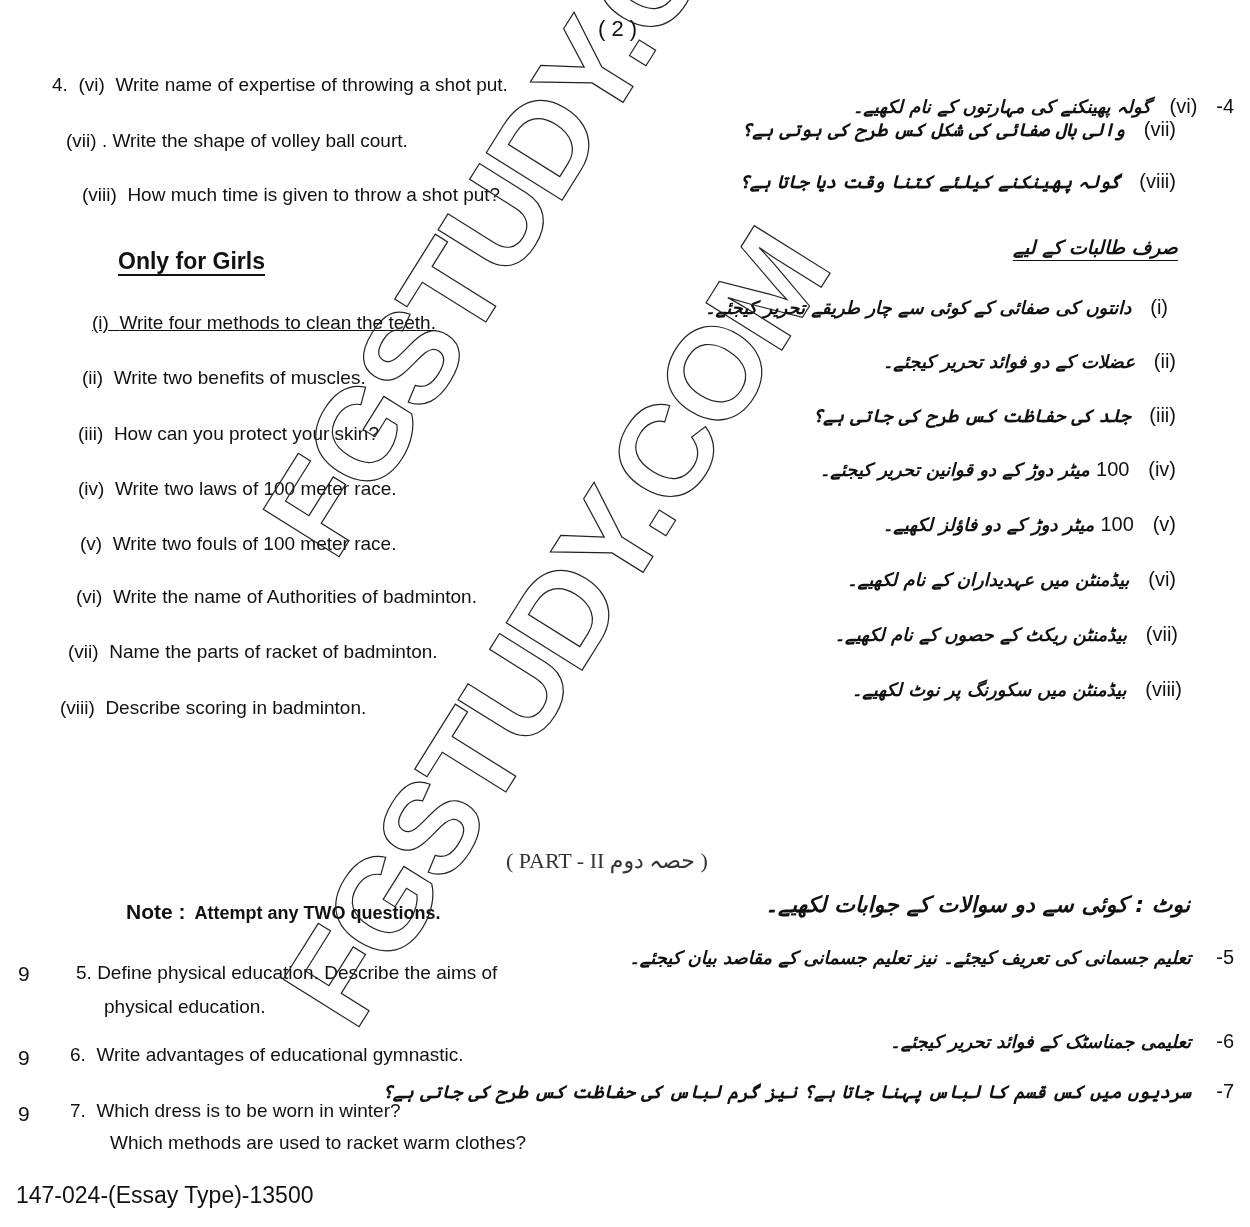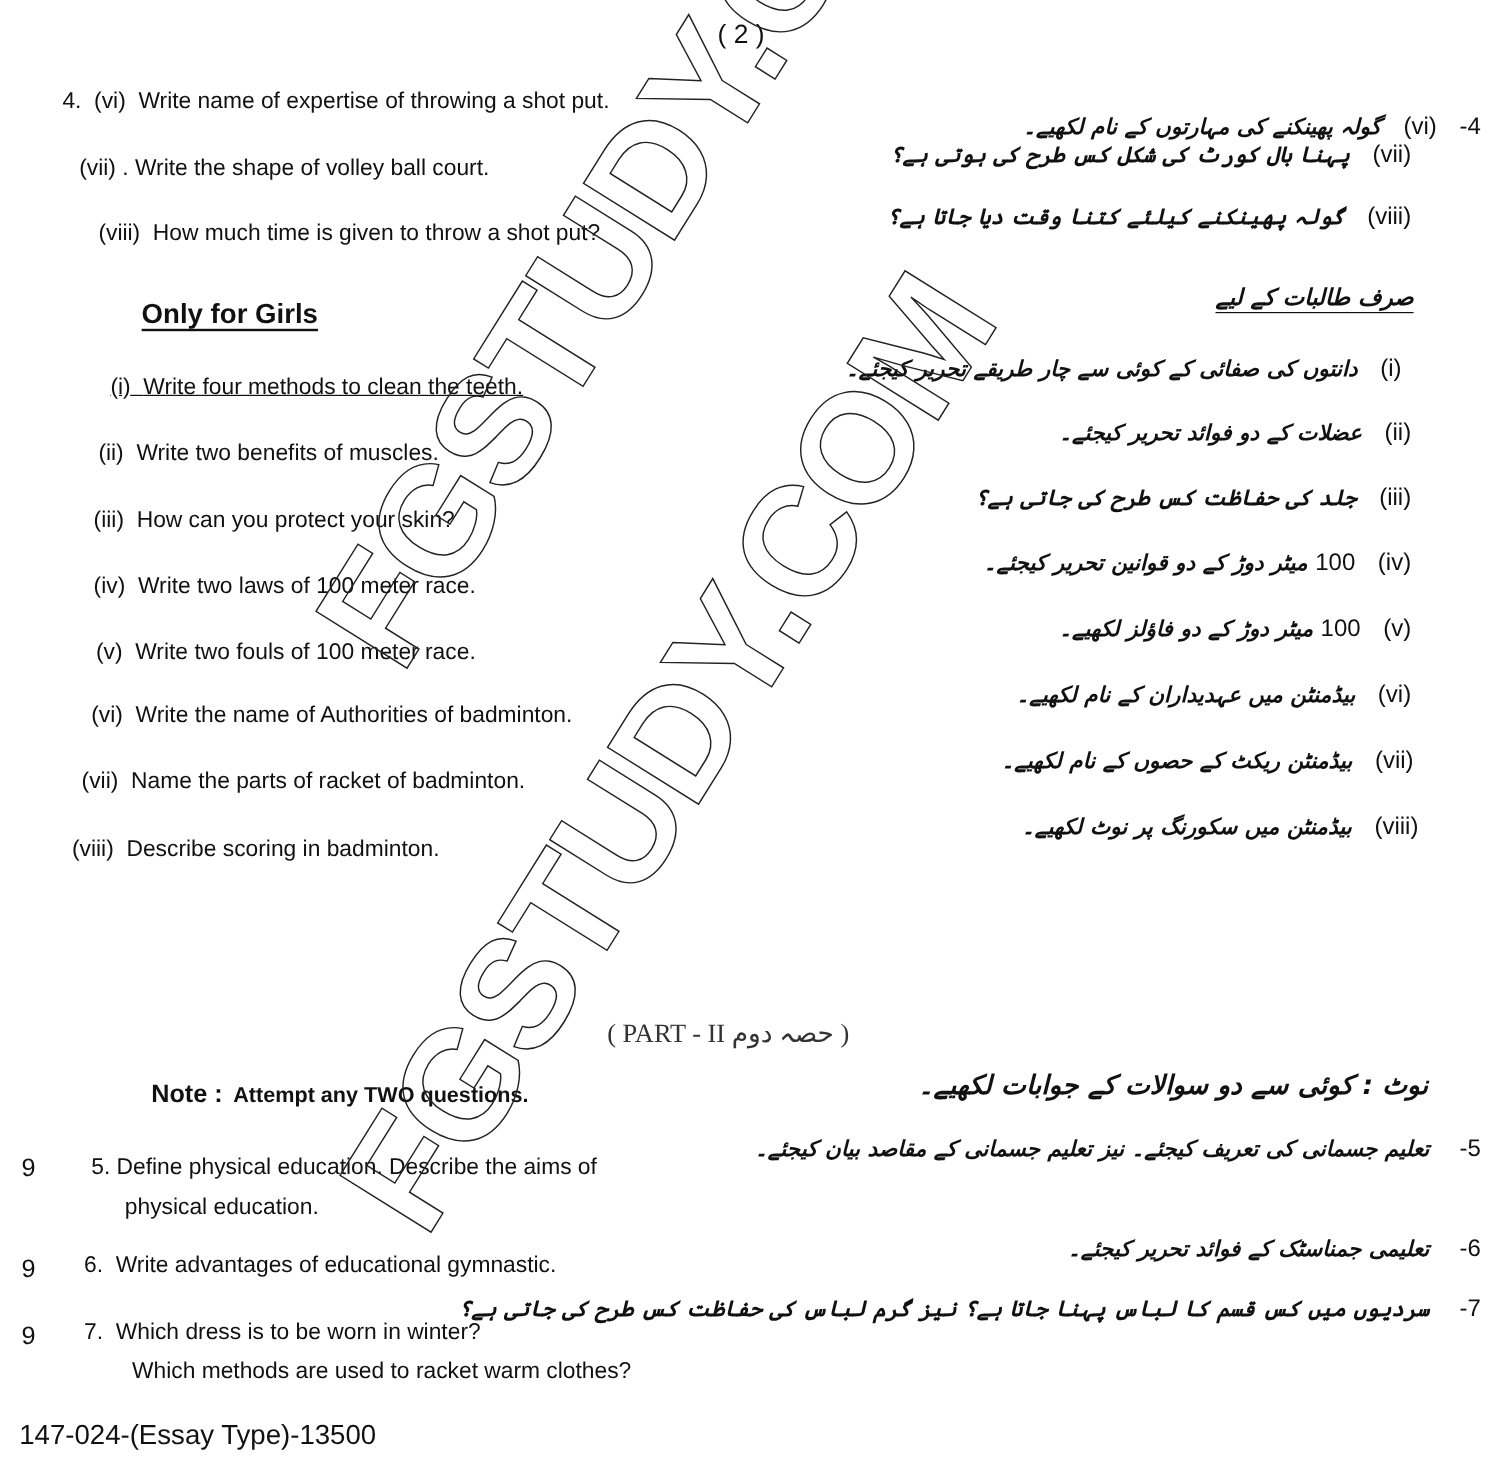--- a/index.html
+++ b/index.html
@@ -44,21 +44,21 @@
   <span>How much time is given to throw a shot put?</span>
 </div>
 
 <div class="abs ur" style="right:16px; top:66px;margin-top:29px;">
   <span class="num">4-</span>&nbsp;&nbsp;
   <span class="num">(vi)</span>&nbsp;&nbsp;
   <span>گولہ پھینکنے کی مہارتوں کے نام لکھیے۔</span>
 </div>
 <div class="abs ur" style="right:74px; top:118px;">
   <span class="num">(vii)</span>&nbsp;&nbsp;
-  <span>پہنا بال کورٹ کی شکل کس طرح کی ہوتی ہے؟</span>
+  <span>والی بال صفائی کی شکل کس طرح کی ہوتی ہے؟</span>
 </div>
 <div class="abs ur" style="right:74px; top:170px;">
   <span class="num">(viii)</span>&nbsp;&nbsp;
   <span>گولہ پھینکنے کیلئے کتنا وقت دیا جاتا ہے؟</span>
 </div>
 
 <div class="abs heading" style="left:118px; top:248px;">Only for Girls</div>
 <div class="abs ur ur-heading" style="right:72px; top:236px;">صرف طالبات کے لیے</div>
 
 <div class="abs en" style="left:92px; top:312px;text-decoration:underline;"><span>(i)</span>&nbsp; <span>Write four methods to clean the teeth.</span></div>

